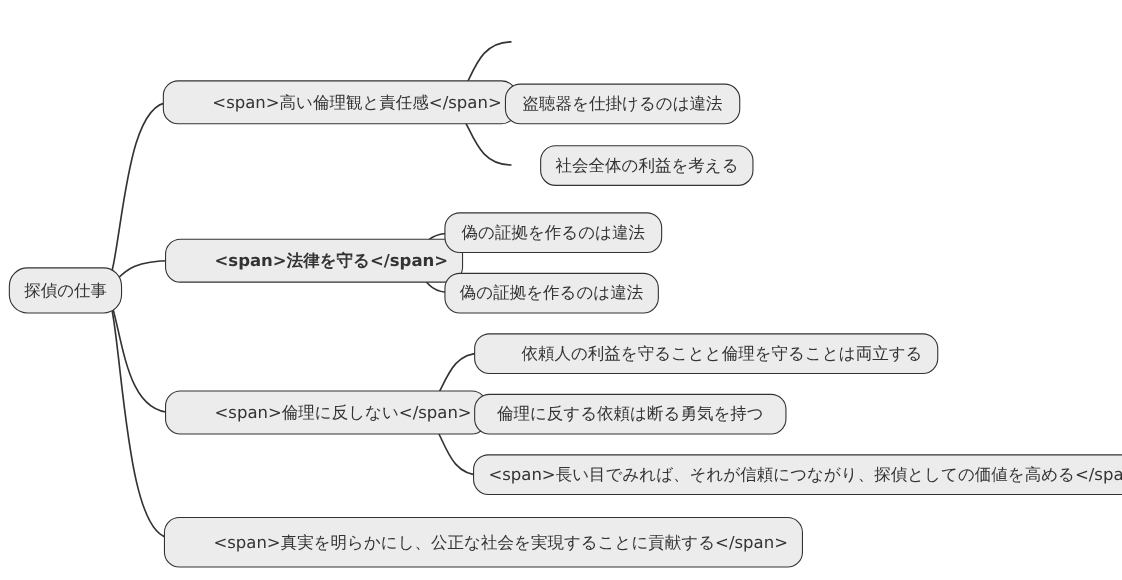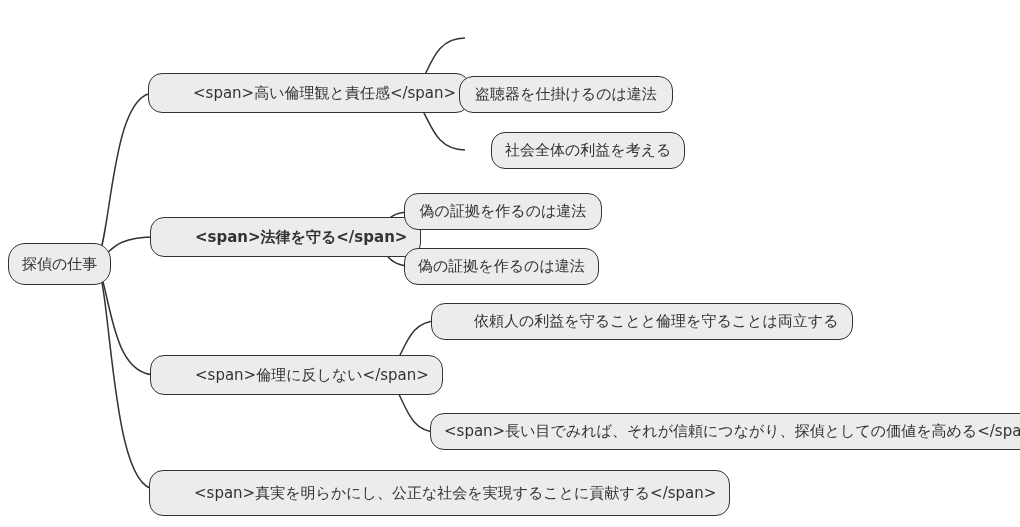--- a/index.html
+++ b/index.html
@@ -75,17 +75,18 @@
   <div class="node lvl1" style="left:148px; top:73px; min-width:273px;">&lt;span&gt;高い倫理観と責任感&lt;/span&gt;</div>
   <div class="node lvl2" style="left:459px; top:76px; min-width:214px;">盗聴器を仕掛けるのは違法</div>
   <div class="node lvl2" style="left:459px; top:132px; min-width:181px;margin-left:32px;">社会全体の利益を考える</div>
 
   <div class="node lvl1" style="left:150px; top:217px; min-width:225px;font-weight:bold;">&lt;span&gt;法律を守る&lt;/span&gt;</div>
   <div class="node lvl2" style="left:404px; top:193px; min-width:198px;">偽の証拠を作るのは違法</div>
   <div class="node lvl2" style="left:404px; top:248px; min-width:184px;">偽の証拠を作るのは違法</div>
 
   <div class="node lvl1" style="left:150px; top:355px; min-width:243px;text-align:right;">&lt;span&gt;倫理に反しない&lt;/span&gt;</div>
   <div class="node lvl2" style="left:431px; top:303px; min-width:366px;padding-left:42px;">依頼人の利益を守ることと倫理を守ることは両立する</div>
+  <div class="node lvl2" style="left:431px; top:358px; min-width:284px;">倫理に反する依頼は断る勇気を持つ</div>
   <div class="node lvl2" style="left:430px; top:413px; min-width:585px;">&lt;span&gt;長い目でみれば、それが信頼につながり、探偵としての価値を高める&lt;/span&gt;</div>
 
   <div class="node lvl1" style="left:149px; top:470px; min-width:504px; height:46px;">&lt;span&gt;真実を明らかにし、公正な社会を実現することに貢献する&lt;/span&gt;</div>
 
 </div>
 
 </body></html>

